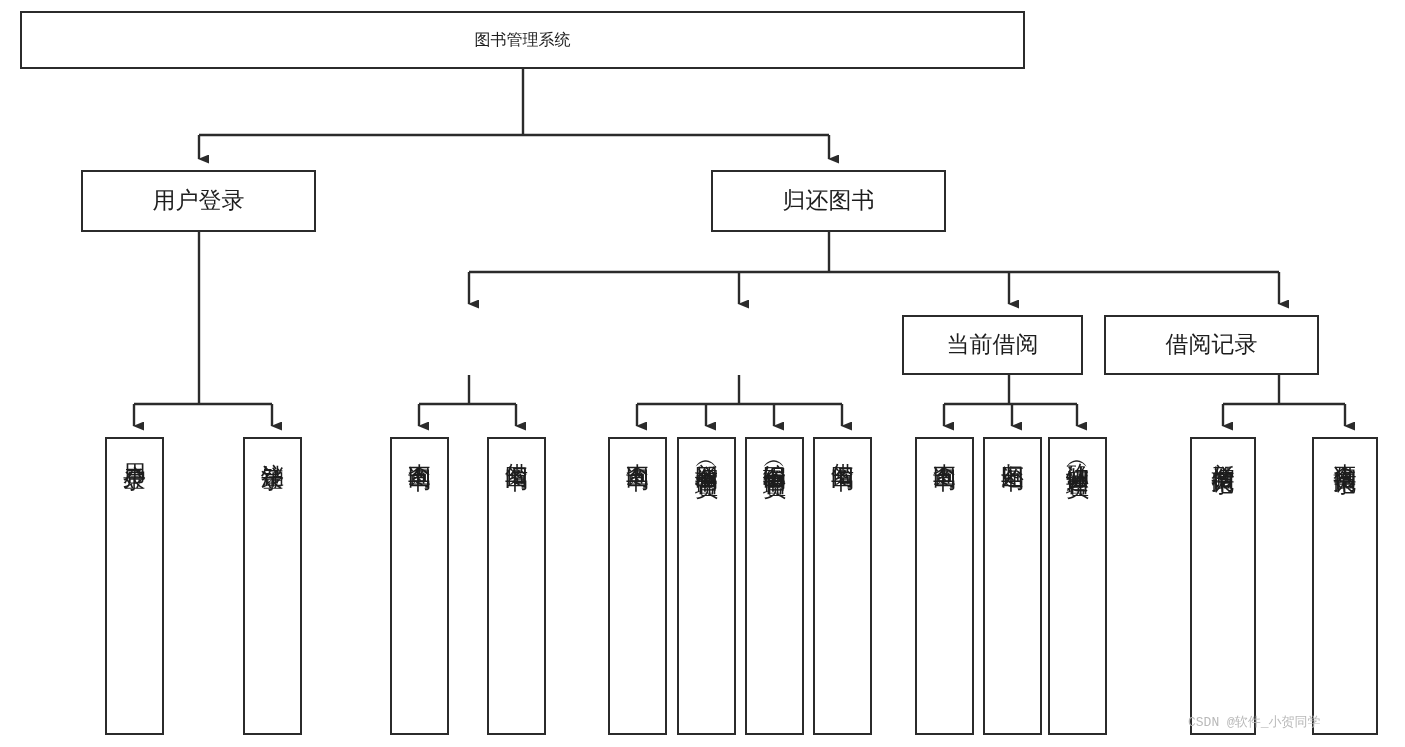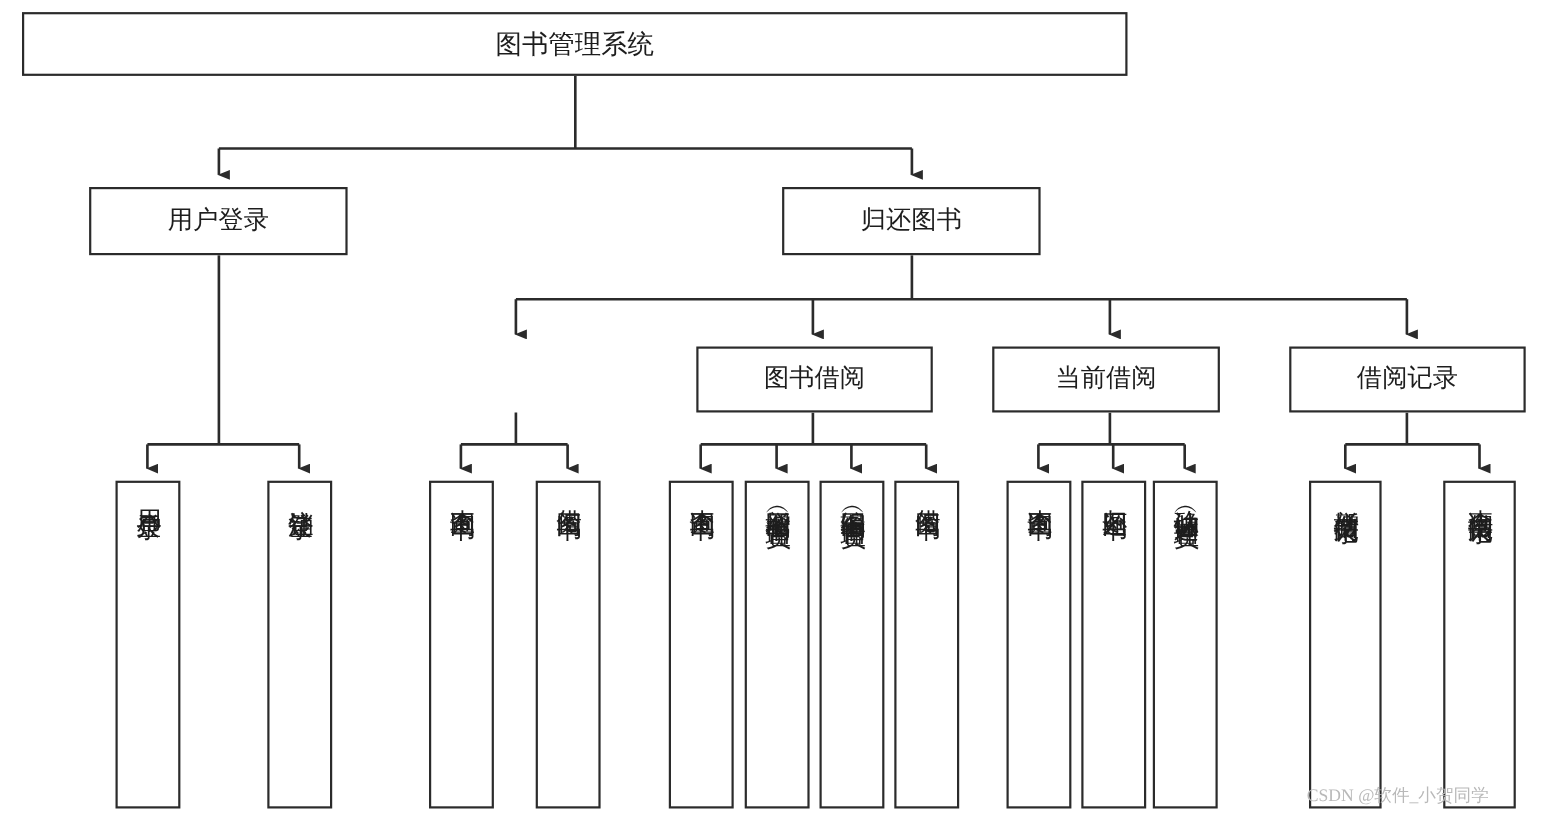--- a/index.html
+++ b/index.html
@@ -40,44 +40,44 @@
     color: #1d1d1d;
     text-align: center;
     line-height: 1.18;
     white-space: nowrap;
   }
   
   .node.h .label {
     font-size: 23px;
   }
   .node.root .label {
-    font-size: 24px;
+    font-size: 16px;
   }
   
   .node.v {
     align-items: flex-start;
     padding-top: 6px;
   }
   .node.v .label {
     writing-mode: vertical-rl;
     text-orientation: upright;
     font-size: 23px;
     letter-spacing: 2px;
     line-height: 1;
     -webkit-text-orientation: upright;
   }
   .watermark {
     position: absolute;
     left: 1188px;
     top: 713px;
-    font-size: 16px;
+    font-size: 13px;
     color: #b9b9b9;
     white-space: nowrap;
     z-index: 3;
-    font-family: Liberation Serif, serif;
+    font-family: Liberation Mono, monospace;
   }
 </style>
 </head>
 <body>
 
 <div id="canvas">
 
   <svg id="edges" viewBox="0 0 1405 747" xmlns="http://www.w3.org/2000/svg">
     <defs>
       <marker id="arw" markerWidth="9" markerHeight="11" refX="4.5" refY="10" orient="auto" markerUnits="userSpaceOnUse">
@@ -132,27 +132,24 @@
     <span class="label">图书管理系统</span>
   </div>
 
   <div class="node h" style="left:81px; top:170px; width:235px; height:62px;">
     <span class="label">用户登录</span>
   </div>
   <div class="node h" style="left:711px; top:170px; width:235px; height:62px;">
     <span class="label">归还图书</span>
   </div>
 
-  <div class="node h" style="left:633px; top:315px; width:215px; height:60px;">
-    <span class="label">图书借阅</span>
-  </div>
-  <div class="node h" style="left:902px; top:315px; width:207px; height:60px;">
+  <div class="node h" style="left:902px; top:315px; width:181px; height:60px;">
     <span class="label">当前借阅</span>
   </div>
-  <div class="node h" style="left:1172px; top:315px; width:215px; height:60px;">
+  <div class="node h" style="left:1104px; top:315px; width:215px; height:60px;">
     <span class="label">借阅记录</span>
   </div>
 
   <div class="node v" style="left:105px; top:437px; width:59px; height:298px;">
     <span class="label">用户登录</span>
   </div>
   <div class="node v" style="left:243px; top:437px; width:59px; height:298px;">
     <span class="label">注销登录</span>
   </div>
 

